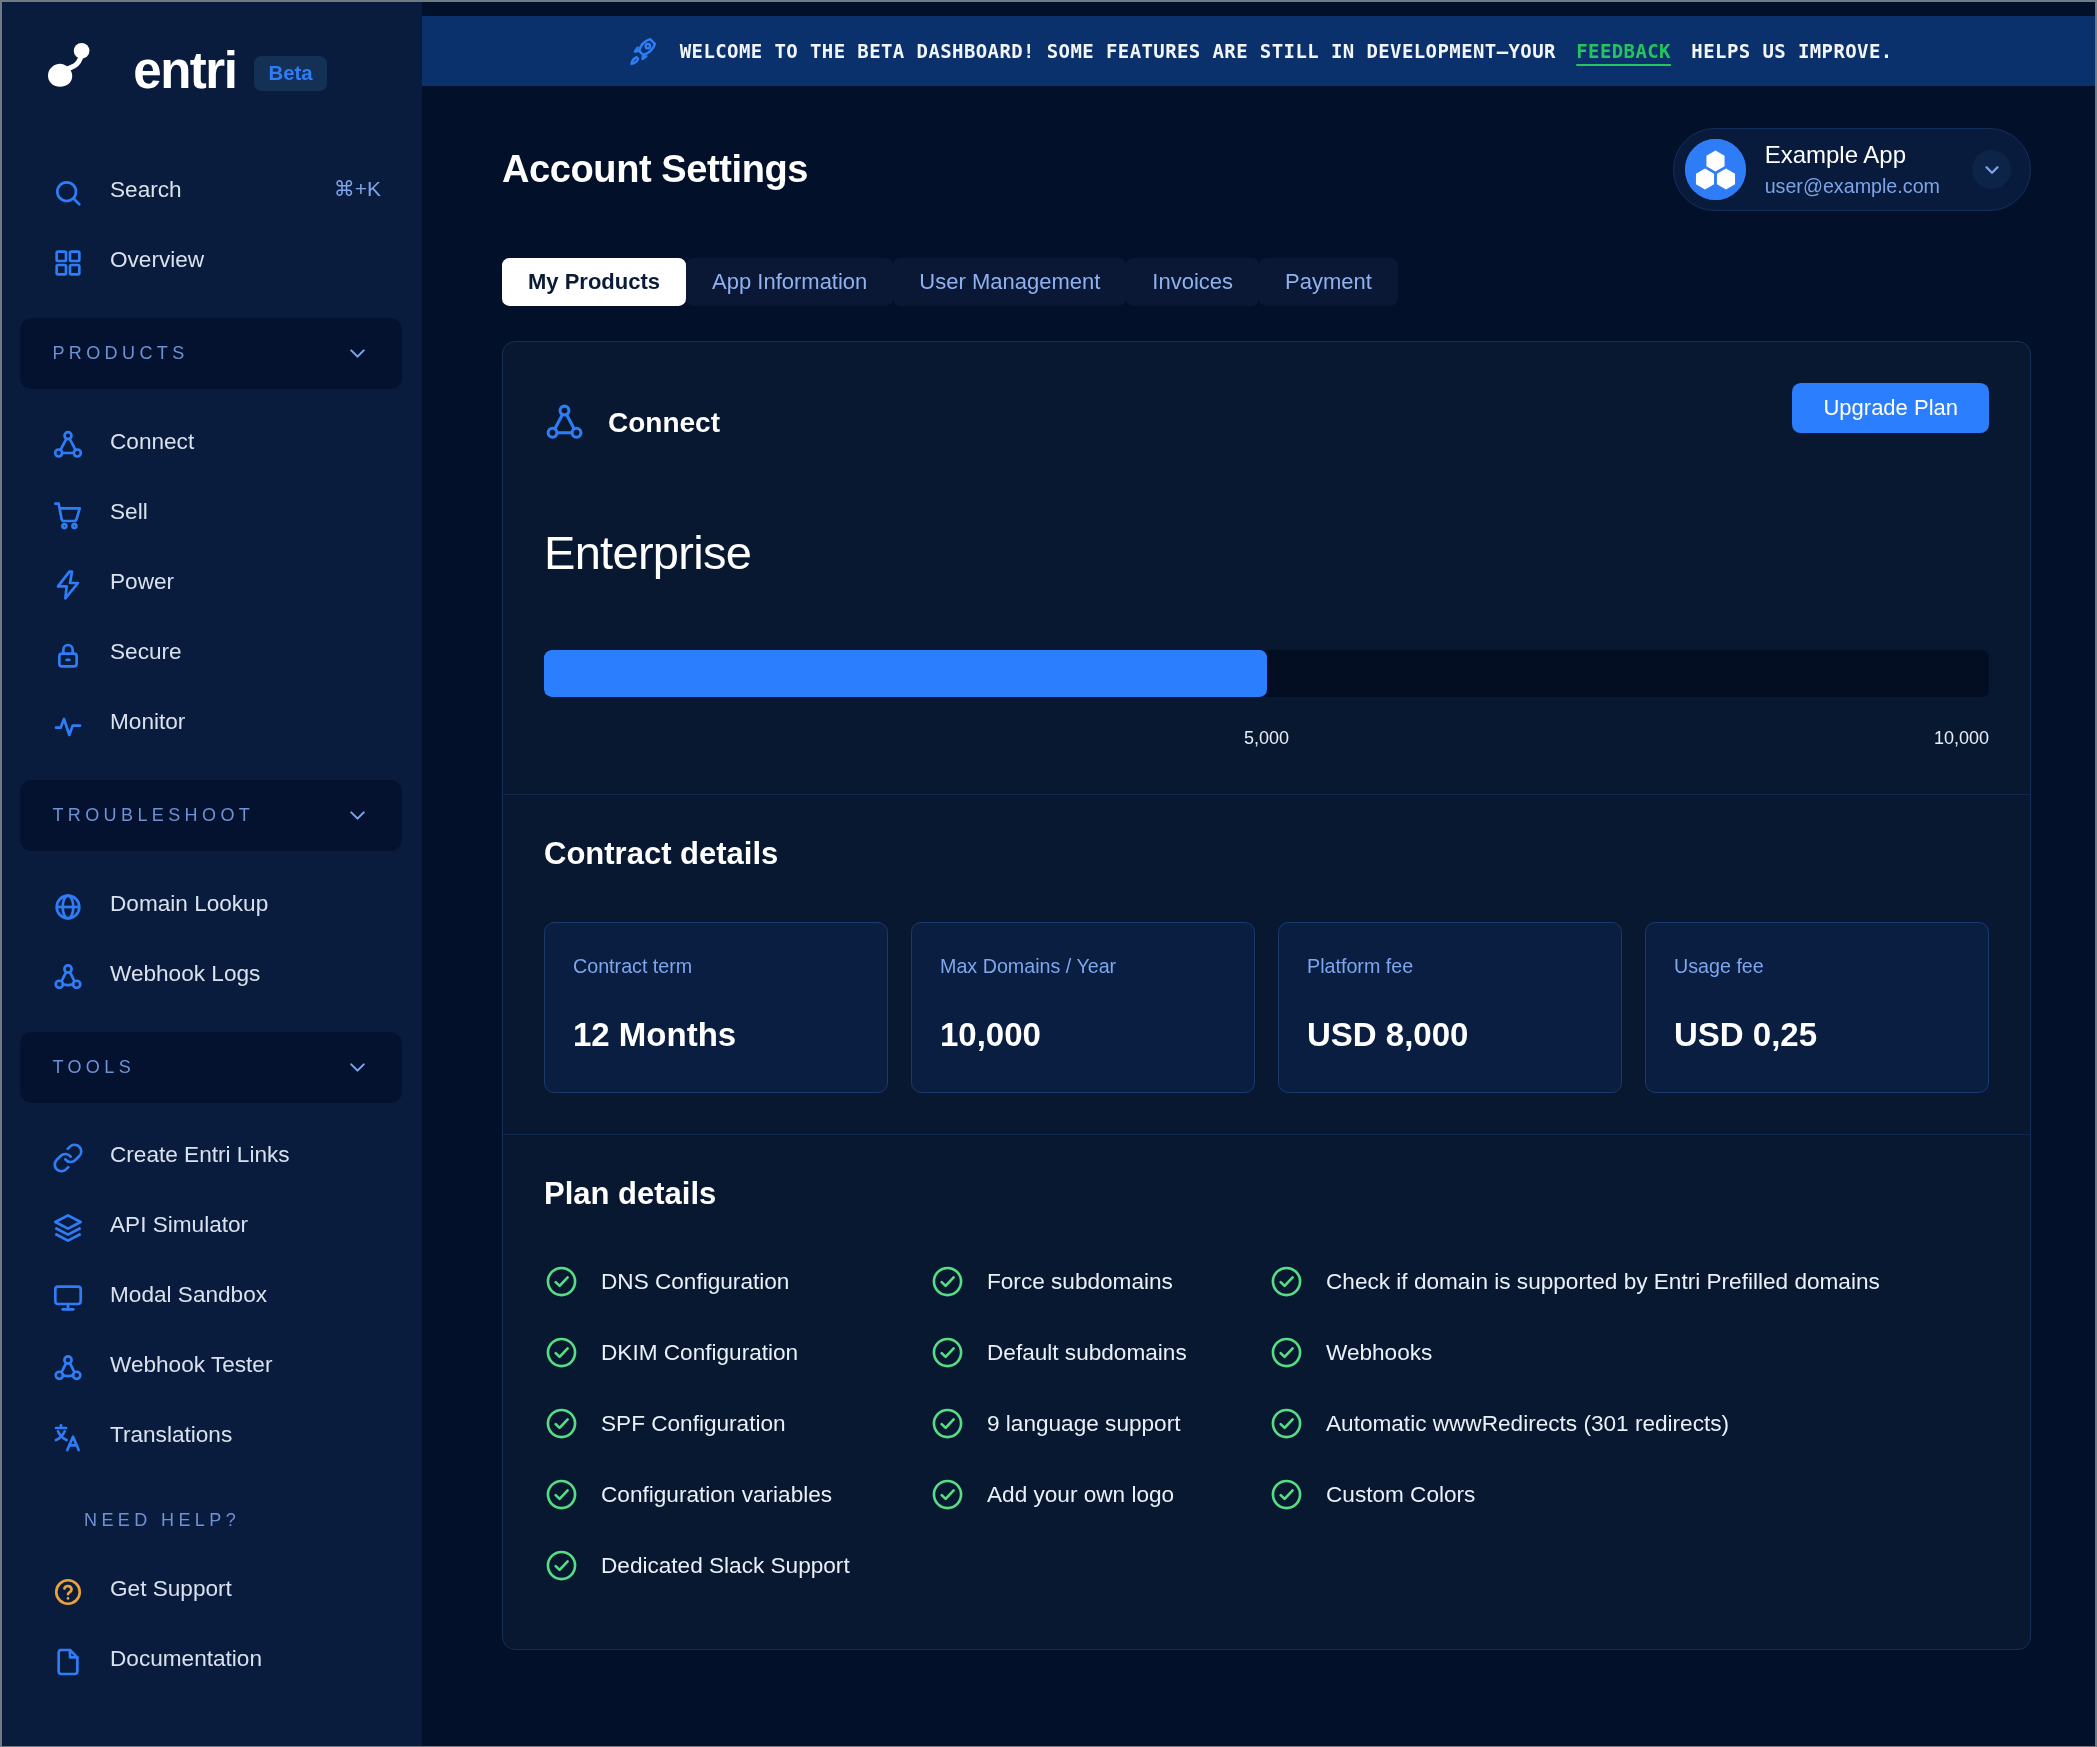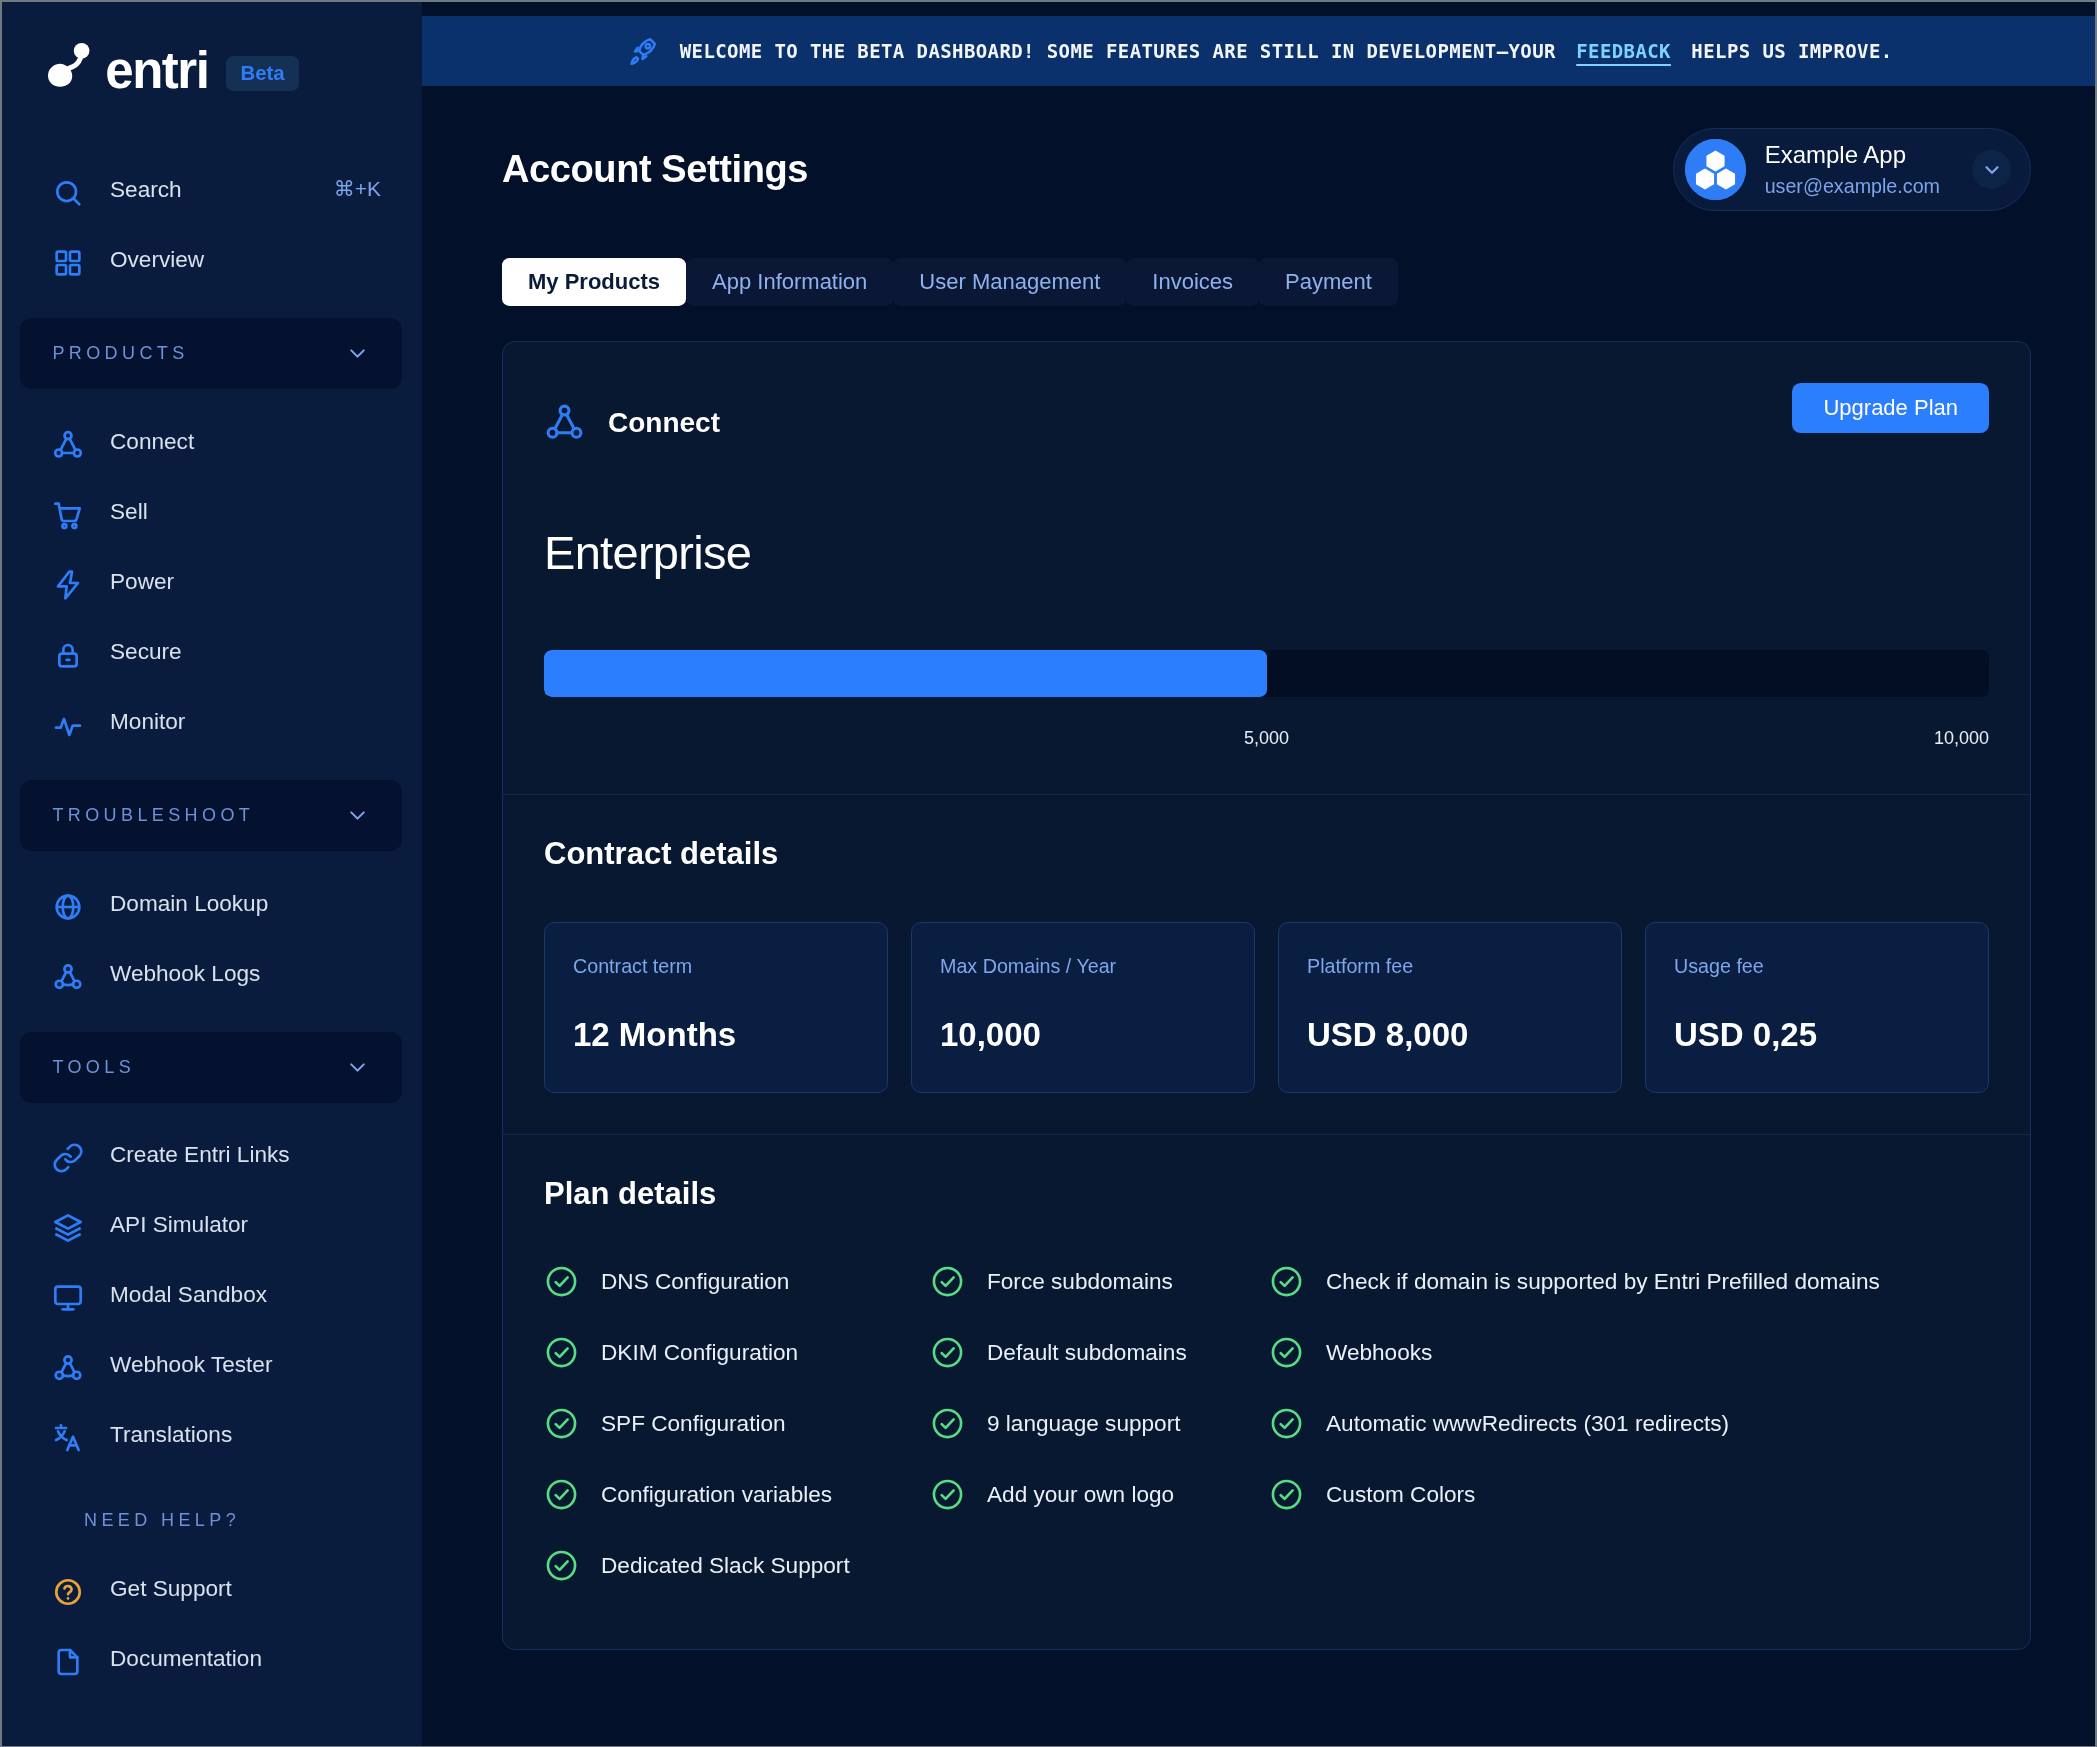--- a/index.html
+++ b/index.html
@@ -15,21 +15,21 @@
 
   
   .sidebar {
     width:422px; min-width:422px; height:100%;
     background:#0A1C3E;
     display:flex; flex-direction:column;
     padding:38px 0 51px;
   }
   .logo-row { display:flex; align-items:flex-end; padding-left:41px; gap:7.3px; }
   .logo-mark { width:57px; height:57px; }
-  .logo-text { font-size:51px; font-weight:bold; color:#FFFFFF; letter-spacing:-1.5px; line-height:0.95; }
+  .logo-text { font-size:51px; font-weight:bold; color:#FFFFFF; letter-spacing:-1.5px; line-height:0.95;margin-left:28px; }
   .beta-badge {
     background:#143055; color:#2F7DF6; font-weight:bold;
     font-size:20.4px; padding:5.8px 14.6px; border-radius:7.3px; margin:0 0 4.4px 10.2px;
   }
   .nav { display:flex; flex-direction:column; flex:1; margin-top:63px; }
   .nav-item {
     display:flex; gap:26px;
     padding:19px 41px 19px 52px;
     font-size:22.6px; color:#D9E1EC; cursor:pointer;
   }
@@ -47,21 +47,21 @@
 
   
   .main { flex:1; display:flex; flex-direction:column;margin-top:16px; }
   .banner {
     height:70px; background:#0A316B;
     display:flex; align-items:center; justify-content:center; gap:20.4px;
     font-family:"DejaVu Sans Mono", monospace; font-size:19px; font-weight:bold;
     color:#F2F5FA; letter-spacing:0.4px;
   }
   .banner .rocket { width:33px; height:33px; }
-  .banner a { color:#7dd3fc; text-decoration:underline; text-underline-offset:5.8px; text-decoration-thickness:2.2px; cursor:pointer; }
+  .banner a { color:#22c55e; text-decoration:underline; text-underline-offset:5.8px; text-decoration-thickness:2.2px; cursor:pointer; }
 
   .content { padding:42px 66px 0 80px; display:flex; flex-direction:column; }
   .header-row { display:flex; justify-content:space-between; align-items:center; }
   .page-title { font-size:38px; font-weight:bold; color:#FFFFFF; letter-spacing:-0.4px; }
   .chip {
     display:flex; align-items:center;
     background:#081B3C; border:0.7px solid #152F5B; border-radius:727px;
     padding:10.2px 19px 10.2px 10.2px; cursor:pointer;
   }
   .avatar { width:61px; height:61px; border-radius:50%; background:#2F7DF6; flex:none; }

